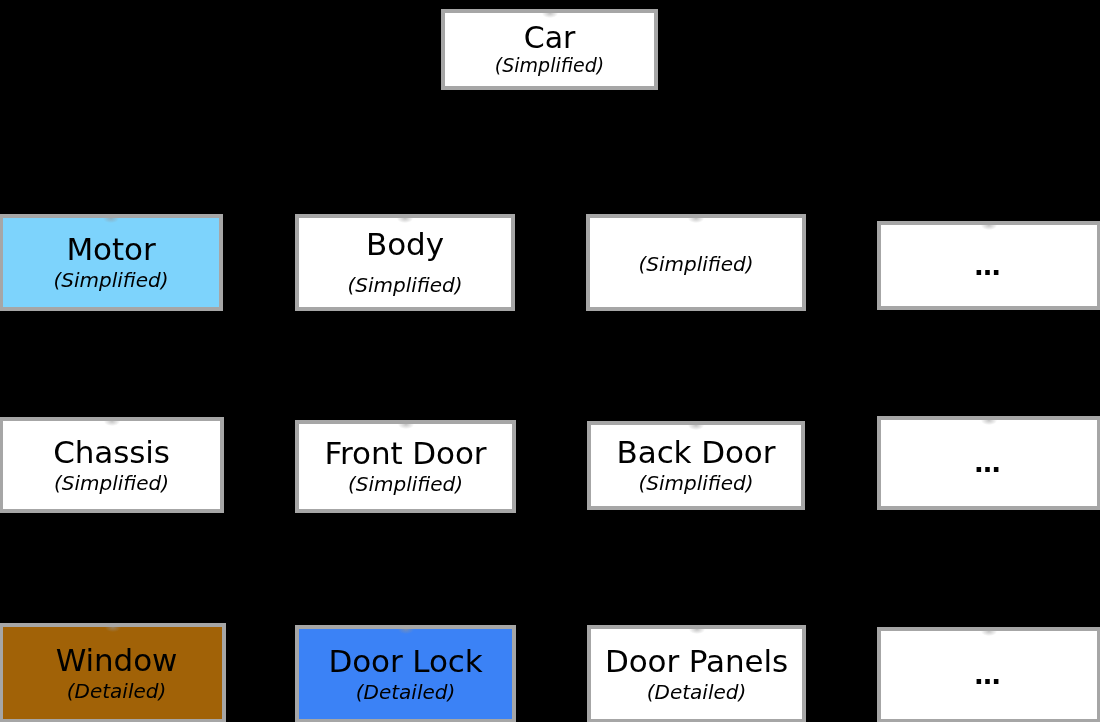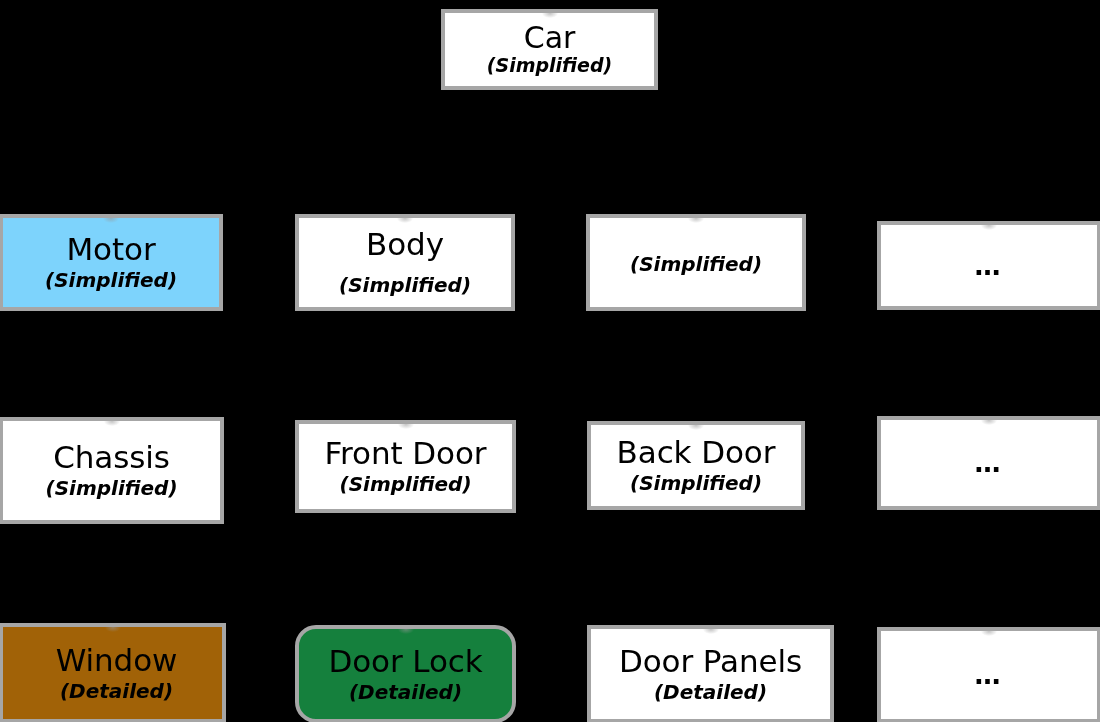--- a/index.html
+++ b/index.html
@@ -46,21 +46,21 @@
     font-weight:400;
     line-height:1.06;
     letter-spacing:-0.1px;
     white-space:nowrap;
   }
   .node-sub {
     color:#000000;
     font-family:"DejaVu Sans", sans-serif;
     font-size:20px;
     font-style:italic;
-    font-weight:700;
+    font-weight:400;
     line-height:1.12;
     margin-top:3px;
     white-space:nowrap;
   }
   .node.ellipsis .node-title {
     font-size:26px;
     letter-spacing:3px;
     font-weight:700;
     line-height:1;
   }
@@ -82,43 +82,43 @@
     <div class="node" style="left: 295px; top: 214px; width: 220px; height: 97px; background: rgb(255, 255, 255); border-color: rgb(166, 166, 166); gap: 10px;">
       <div class="node-title" style="color: rgb(0, 0, 0);">Body</div>
       <div class="node-sub" style="color: rgb(0, 0, 0);">(Simplified)</div>
     </div>
     <div class="node" style="left: 586px; top: 214px; width: 220px; height: 97px; background: rgb(255, 255, 255); border-color: rgb(166, 166, 166);">
       <div class="node-sub" style="color: rgb(0, 0, 0);">(Simplified)</div>
     </div>
     <div class="node ellipsis" style="left: 877px; top: 221px; width: 224px; height: 89px; background: rgb(255, 255, 255); border-color: rgb(166, 166, 166);">
       <div class="node-title" style="color: rgb(0, 0, 0);">…</div>
     </div>
-    <div class="node" style="left: -1px; top: 417px; width: 225px; height: 107px; background: rgb(255, 255, 255); border-color: rgb(166, 166, 166); align-items: center;">
+    <div class="node" style="left: -1px; top: 417px; width: 225px; height: 96px; background: rgb(255, 255, 255); border-color: rgb(166, 166, 166); align-items: center;">
       <div class="node-title" style="color: rgb(0, 0, 0);">Chassis</div>
       <div class="node-sub" style="color: rgb(0, 0, 0);">(Simplified)</div>
     </div>
     <div class="node" style="left: 295px; top: 420px; width: 221px; height: 93px; background: rgb(255, 255, 255); border-color: rgb(166, 166, 166);">
       <div class="node-title" style="color: rgb(0, 0, 0);">Front Door</div>
       <div class="node-sub" style="color: rgb(0, 0, 0);">(Simplified)</div>
     </div>
     <div class="node" style="left: 587px; top: 421px; width: 218px; height: 89px; background: rgb(255, 255, 255); border-color: rgb(166, 166, 166);">
       <div class="node-title" style="color: rgb(0, 0, 0);">Back Door</div>
       <div class="node-sub" style="color: rgb(0, 0, 0);">(Simplified)</div>
     </div>
     <div class="node ellipsis" style="left: 877px; top: 416px; width: 224px; height: 94px; background: rgb(255, 255, 255); border-color: rgb(166, 166, 166);">
       <div class="node-title" style="color: rgb(0, 0, 0);">…</div>
     </div>
     <div class="node" style="left: -1px; top: 623px; width: 227px; height: 100px; background: #a16207; border-color: rgb(166, 166, 166); padding-left: 8px;">
       <div class="node-title" style="color: rgb(0, 0, 0);">Window</div>
       <div class="node-sub" style="color: rgb(0, 0, 0);">(Detailed)</div>
     </div>
-    <div class="node" style="left: 295px; top: 625px; width: 221px; height: 98px; background: #15803d; border-color: rgb(166, 166, 166); border-radius: 21px;">
+    <div class="node" style="left: 295px; top: 625px; width: 221px; height: 98px; background: #3b82f6; border-color: rgb(166, 166, 166);">
       <div class="node-title" style="color: rgb(0, 0, 0);">Door Lock</div>
       <div class="node-sub" style="color: rgb(0, 0, 0);">(Detailed)</div>
     </div>
-    <div class="node" style="left: 587px; top: 625px; width: 247px; height: 98px; background: rgb(255, 255, 255); border-color: rgb(166, 166, 166);">
+    <div class="node" style="left: 587px; top: 625px; width: 219px; height: 98px; background: rgb(255, 255, 255); border-color: rgb(166, 166, 166);">
       <div class="node-title" style="color: rgb(0, 0, 0);">Door Panels</div>
       <div class="node-sub" style="color: rgb(0, 0, 0);">(Detailed)</div>
     </div>
     <div class="node ellipsis" style="left: 877px; top: 627px; width: 224px; height: 96px; background: rgb(255, 255, 255); border-color: rgb(166, 166, 166);">
       <div class="node-title" style="color: rgb(0, 0, 0);">…</div>
     </div>
   </div>
 
 </body></html>

